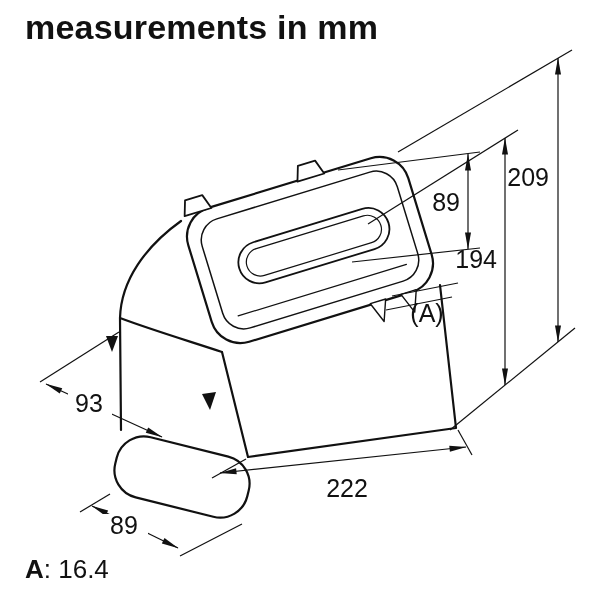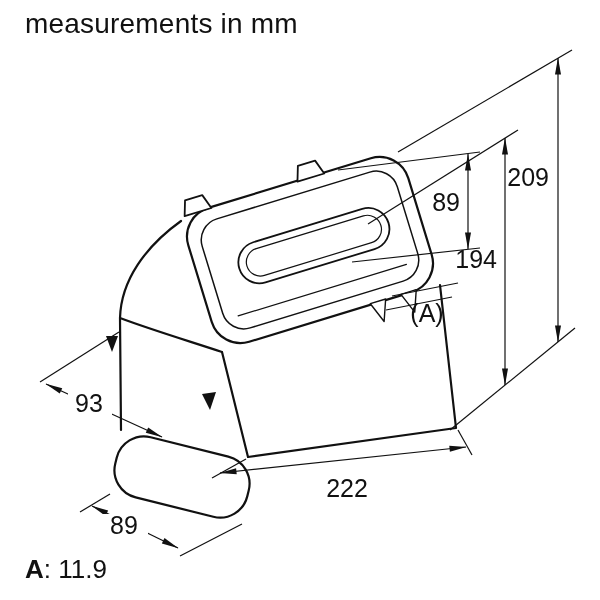--- a/index.html
+++ b/index.html
@@ -1,21 +1,21 @@
 <!DOCTYPE html>
 <html><head>
 <meta charset="utf-8">
 <style>
   html,body{margin:0;padding:0;}
   body{
     width:600px;height:600px;position:relative;overflow:hidden;
     background:#ffffff;color:#111;
     font-family:"Liberation Sans",sans-serif;
   }
-  .header{position:absolute;left:25px;top:8px;font-size:28px;letter-spacing:0.2px;}
+  .header{position:absolute;left:25px;top:8px;font-size:34px;letter-spacing:0.2px;font-weight:bold;}
   .footnote{position:absolute;left:25px;top:554px;font-size:26px;}
   .footnote .key{font-weight:bold;}
   svg{position:absolute;left:0;top:0;}
   svg text{font-family:"Liberation Sans",sans-serif;font-size:25px;fill:#111;stroke:none;}
 </style>
 </head>
 <body>
 
 <div class="header">measurements in mm</div>
 
@@ -76,13 +76,13 @@
 
   <text x="549" y="186" text-anchor="end">209</text>
   <text x="497" y="268" text-anchor="end">194</text>
   <text x="460" y="211" text-anchor="end">89</text>
   <text x="427" y="322" text-anchor="middle">(A)</text>
   <text x="89" y="412" text-anchor="middle">93</text>
   <text x="347" y="497" text-anchor="middle">222</text>
   <text x="124" y="534" text-anchor="middle">89</text>
 </svg>
 
-<div class="footnote"><span class="key">A</span><span>: 11.9</span></div>
+<div class="footnote"><span class="key">A</span><span>: 16.4</span></div>
 
 </body></html>

